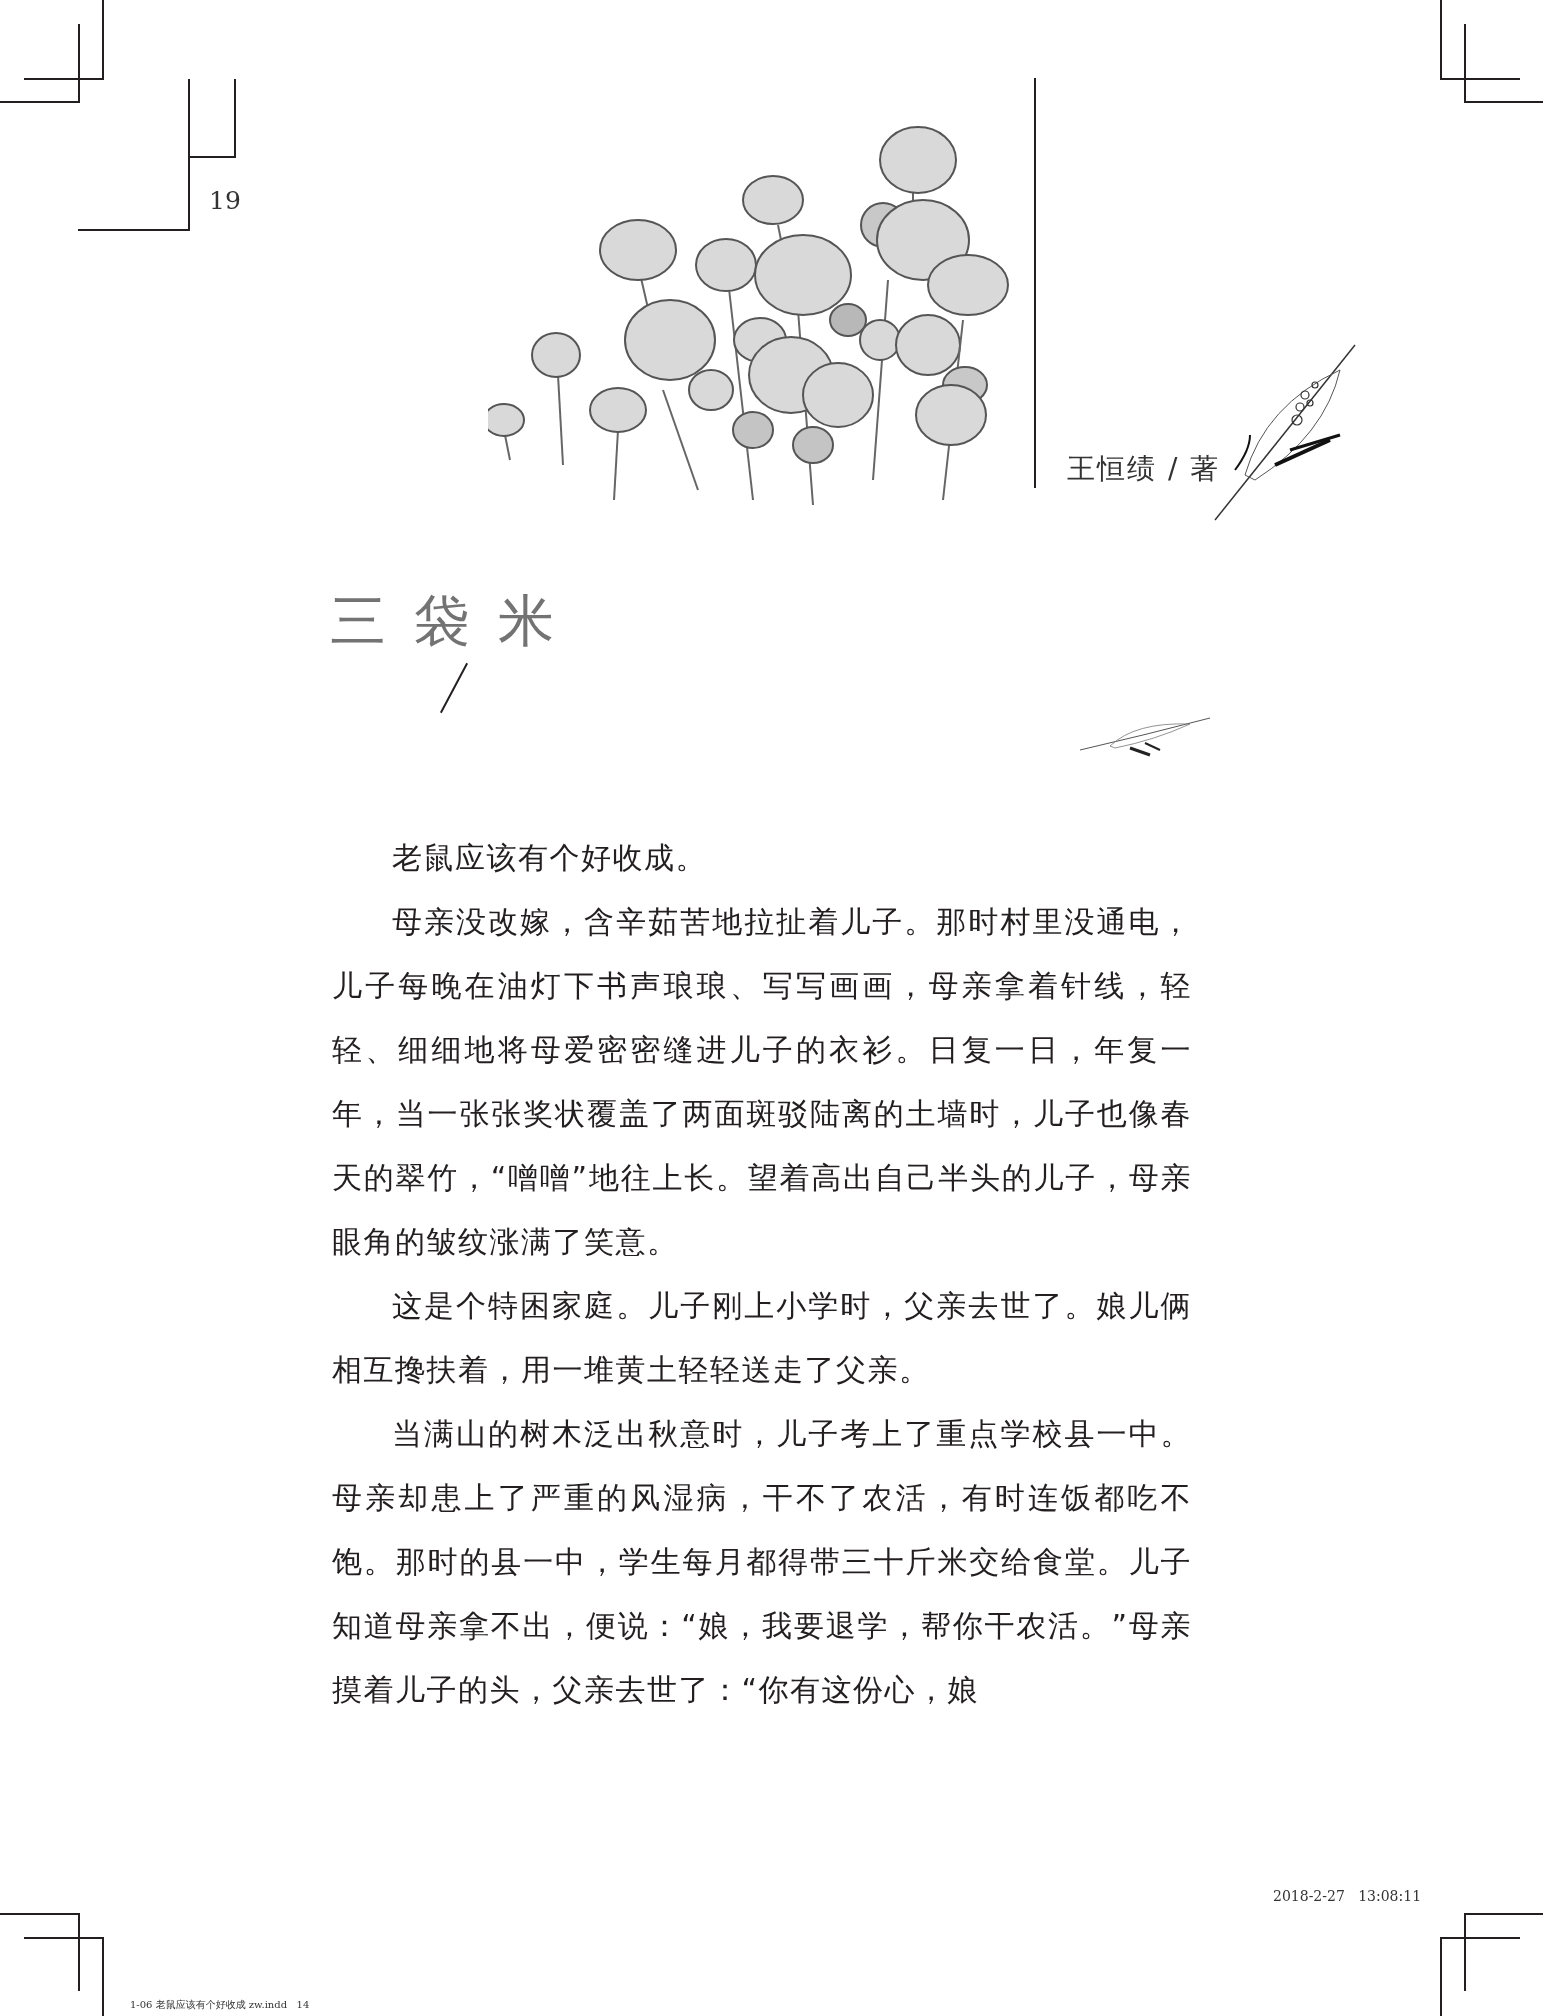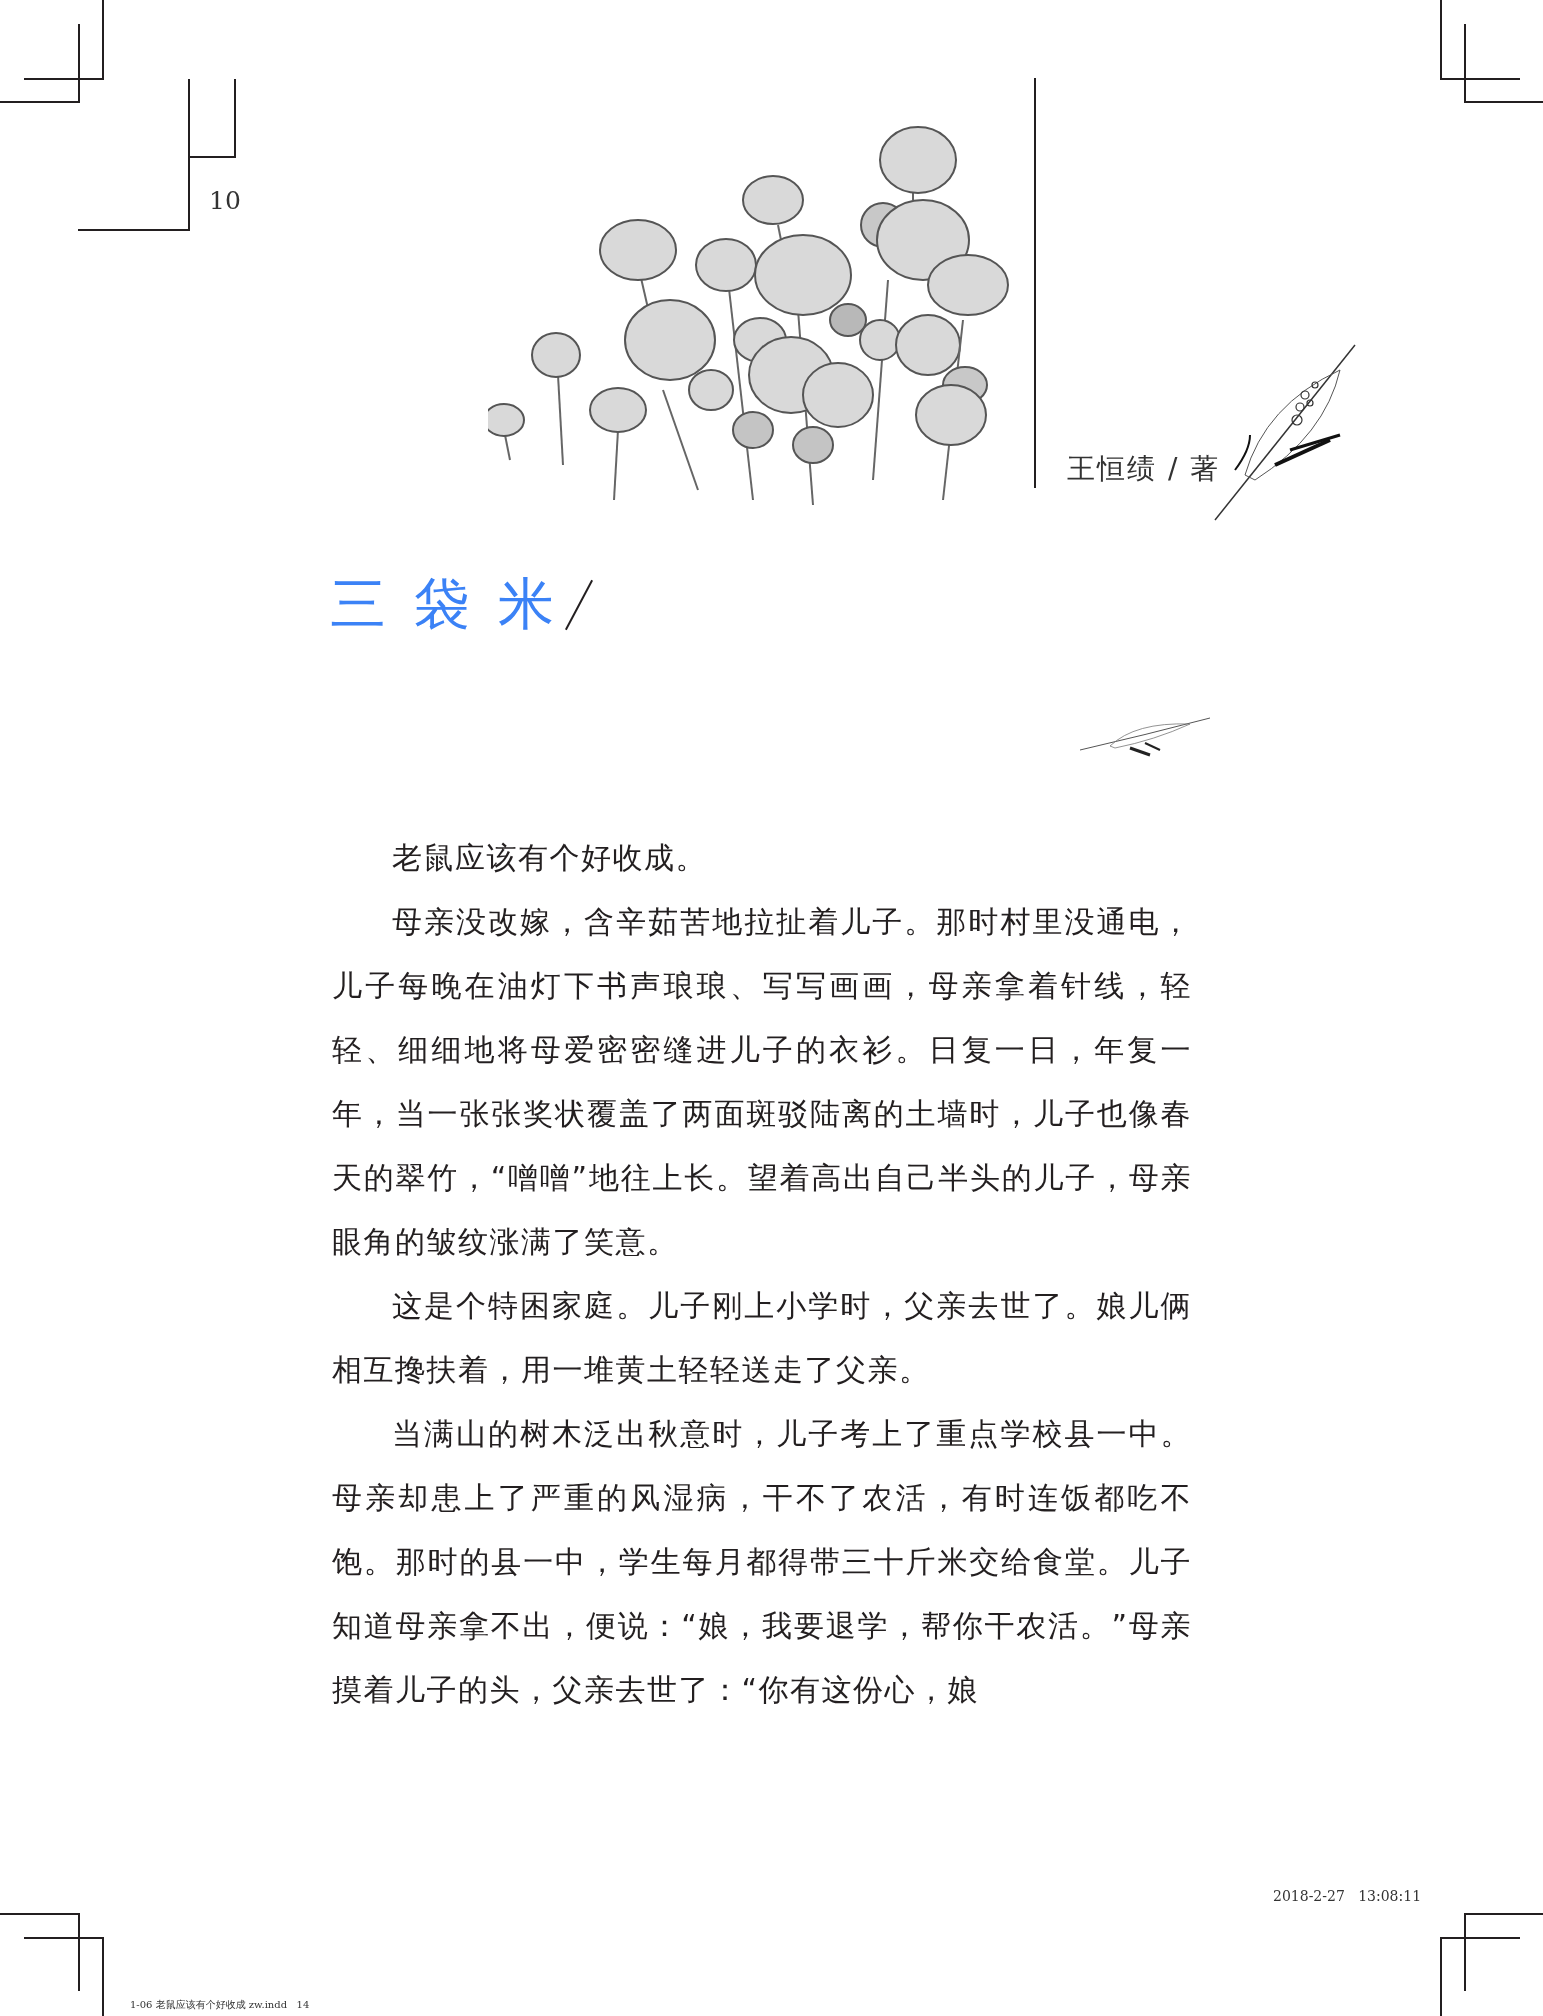--- a/index.html
+++ b/index.html
@@ -3,21 +3,21 @@
   <meta charset="utf-8">
   <style>
     html, body { margin: 0; padding: 0; background: #ffffff; }
     body { width: 1543px; height: 2016px; position: relative; overflow: hidden; font-family: "DejaVu Sans", sans-serif; color: #231f20; }
     .crop { position: absolute; background: #231f20; }
     .h { height: 2px; }
     .v { width: 2px; }
     .page-number { position: absolute; left: 209px; top: 186px; font-family: "DejaVu Serif", serif; font-size: 25px; color: #333; }
     .divider { position: absolute; left: 1034px; top: 78px; width: 2px; height: 410px; background: #231f20; }
     .author { position: absolute; left: 1067px; top: 450px; font-size: 28px; color: #333; letter-spacing: 2px; }
-    .title { position: absolute; left: 330px; top: 567px; font-size: 56px; color: #3b82f6; letter-spacing: 28px; display: flex; align-items: center; }
+    .title { position: absolute; left: 330px; top: 584px; font-size: 56px; color: #737373; letter-spacing: 28px; display: flex; align-items: center; flex-direction: column; }
     .title-slash { display: inline-block; width: 2px; height: 56px; background: #231f20; transform: rotate(28deg); margin-left: -4px; }
     .body-text { position: absolute; left: 332px; top: 826px; width: 860px; font-size: 30px; line-height: 64px; color: #231f20; }
     .para { margin: 0; text-indent: 2em; text-align: justify; letter-spacing: 1.5px; }
     .slug-left { position: absolute; left: 130px; top: 1998px; font-family: "DejaVu Serif", serif; font-size: 10px; color: #333; }
     .slug-right { position: absolute; left: 1273px; top: 1888px; font-family: "DejaVu Serif", serif; font-size: 14px; color: #333; }
     .illustration { position: absolute; left: 488px; top: 110px; width: 550px; height: 430px; }
     .feather-large { position: absolute; left: 1205px; top: 335px; width: 160px; height: 190px; }
     .feather-small { position: absolute; left: 1075px; top: 710px; width: 140px; height: 50px; }
   </style>
 </head>
@@ -40,21 +40,21 @@
 <div class="crop h" style="left:0;top:1913px;width:80px;"></div>
 <div class="crop v" style="left:78px;top:1913px;height:78px;"></div>
 <div class="crop h" style="left:24px;top:1937px;width:80px;"></div>
 <div class="crop v" style="left:102px;top:1937px;height:79px;"></div>
 
 <div class="crop h" style="left:1464px;top:1913px;width:79px;"></div>
 <div class="crop v" style="left:1464px;top:1913px;height:78px;"></div>
 <div class="crop h" style="left:1440px;top:1937px;width:80px;"></div>
 <div class="crop v" style="left:1440px;top:1937px;height:79px;"></div>
 
-<div class="page-number">10</div>
+<div class="page-number">19</div>
 
 <svg class="illustration" viewBox="0 0 550 430">
   <g fill="#d9d9d9" stroke="#555" stroke-width="2">
     <line x1="16" y1="320" x2="22" y2="350" stroke="#666"></line>
     <ellipse cx="16" cy="310" rx="20" ry="16"></ellipse>
     <line x1="70" y1="265" x2="75" y2="355" stroke="#666"></line>
     <ellipse cx="68" cy="245" rx="24" ry="22"></ellipse>
     <line x1="130" y1="320" x2="126" y2="390" stroke="#666"></line>
     <ellipse cx="130" cy="300" rx="28" ry="22"></ellipse>
     <line x1="150" y1="155" x2="165" y2="220" stroke="#666"></line>

